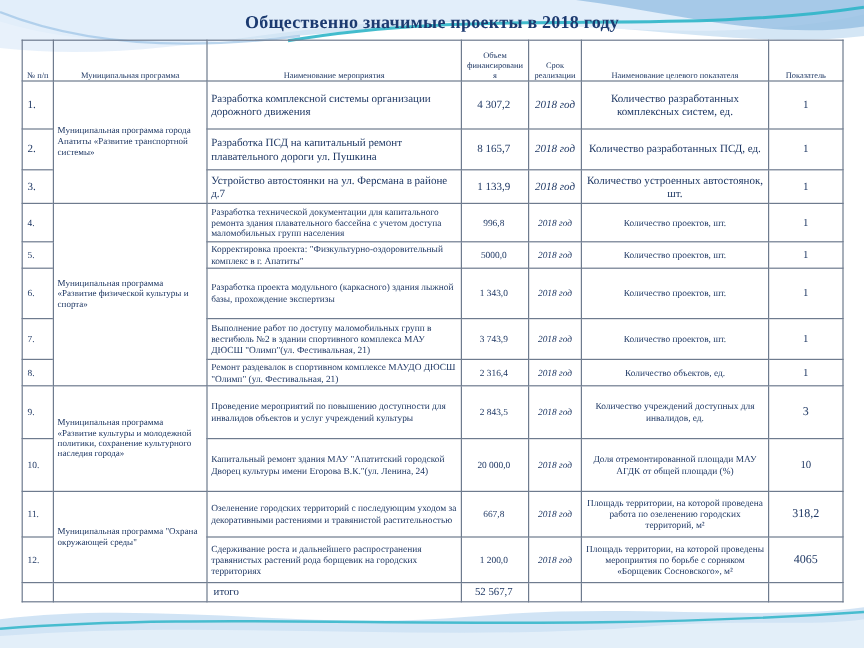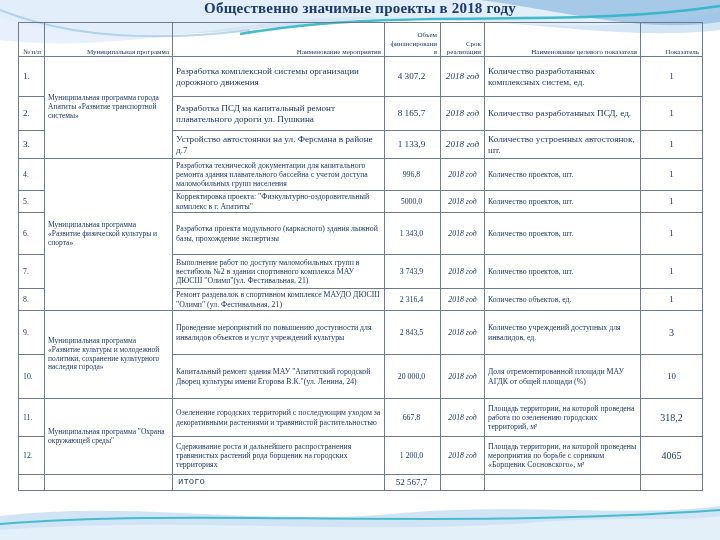--- a/index.html
+++ b/index.html
@@ -2,35 +2,35 @@
 <html><head>
 <meta charset="utf-8">
 <style>
   html,body{margin:0;padding:0;}
   body{width:720px;height:540px;font-family:"Liberation Serif",serif;background:#ffffff;}
   .slide{position:relative;width:720px;height:540px;background:#ffffff;overflow:hidden;color:#1f3864;outline:1px solid #e3e3e3;}
   svg.deco{position:absolute;left:0;z-index:0;display:block;}
   .deco-top{top:0;}
   .deco-bottom{bottom:0;}
   .content{position:relative;z-index:1;}
-  h1.title{margin:0;text-align:center;font-size:15px;font-weight:bold;color:#1c3a70;letter-spacing:.2px;}
+  h1.title{margin:0;padding-top:11px;text-align:center;font-size:15px;font-weight:bold;color:#1c3a70;letter-spacing:.2px;}
   table.projects{border-collapse:collapse;table-layout:fixed;margin:5px 0 0 18px;width:684px;}
   td,th{border:1px solid #6e7b8e;padding:1px 3px;vertical-align:middle;font-size:7.8px;line-height:1.18;color:#1f3864;word-wrap:break-word;}
-  th{font-weight:normal;font-size:7px;text-align:right;vertical-align:bottom;padding-bottom:0;}
+  th{font-weight:normal;font-size:7px;text-align:center;vertical-align:bottom;padding-bottom:0;}
   tr.r-lg td{font-size:9.2px;}
   table.projects td.c-program{font-size:7.5px;}
   .c-num{text-align:left;padding-left:4px;vertical-align:middle;}
   .c-activity{text-align:left;}
   .c-fund{text-align:center;padding-right:5px;}
   .c-term{text-align:center;font-style:italic;}
-  .c-ind{text-align:left;}
+  .c-ind{text-align:center;}
   td.c-val{text-align:center;font-size:9px;}
   td.c-val.lg-val{font-size:10px;}
   tr.total-row td{font-size:9px;}
-  tr.total-row .c-activity{padding-left:5px;font-family:Liberation Mono, monospace;}
+  tr.total-row .c-activity{padding-left:5px;}
 </style>
 </head>
 <body>
 
 <div class="slide">
 
   <svg class="deco deco-top" width="720" height="62" viewBox="0 0 720 62">
     <path d="M0,0 L720,0 L720,30 C600,44 470,6 330,22 C210,34 90,46 0,18 Z" fill="#cfe3f4" opacity="0.9"></path>
     <path d="M0,0 L720,0 L720,12 C620,34 520,24 400,18 C260,10 140,56 0,40 Z" fill="#e4effa" opacity="0.85"></path>
     <path d="M480,0 L720,0 L720,22 C640,34 560,10 480,0 Z" fill="#8db9e0" opacity="0.7"></path>

